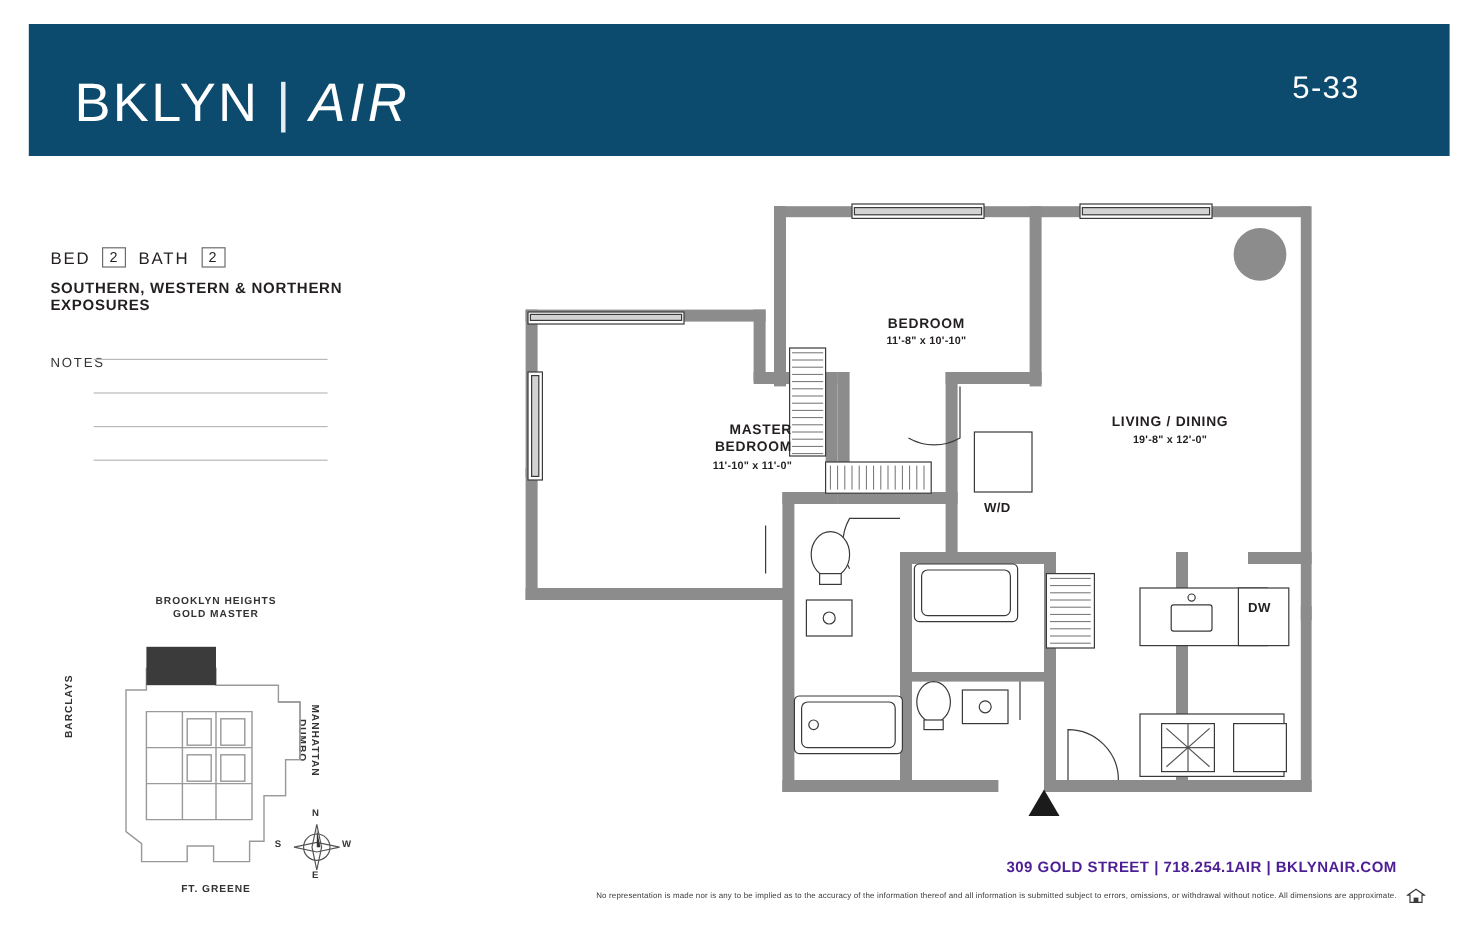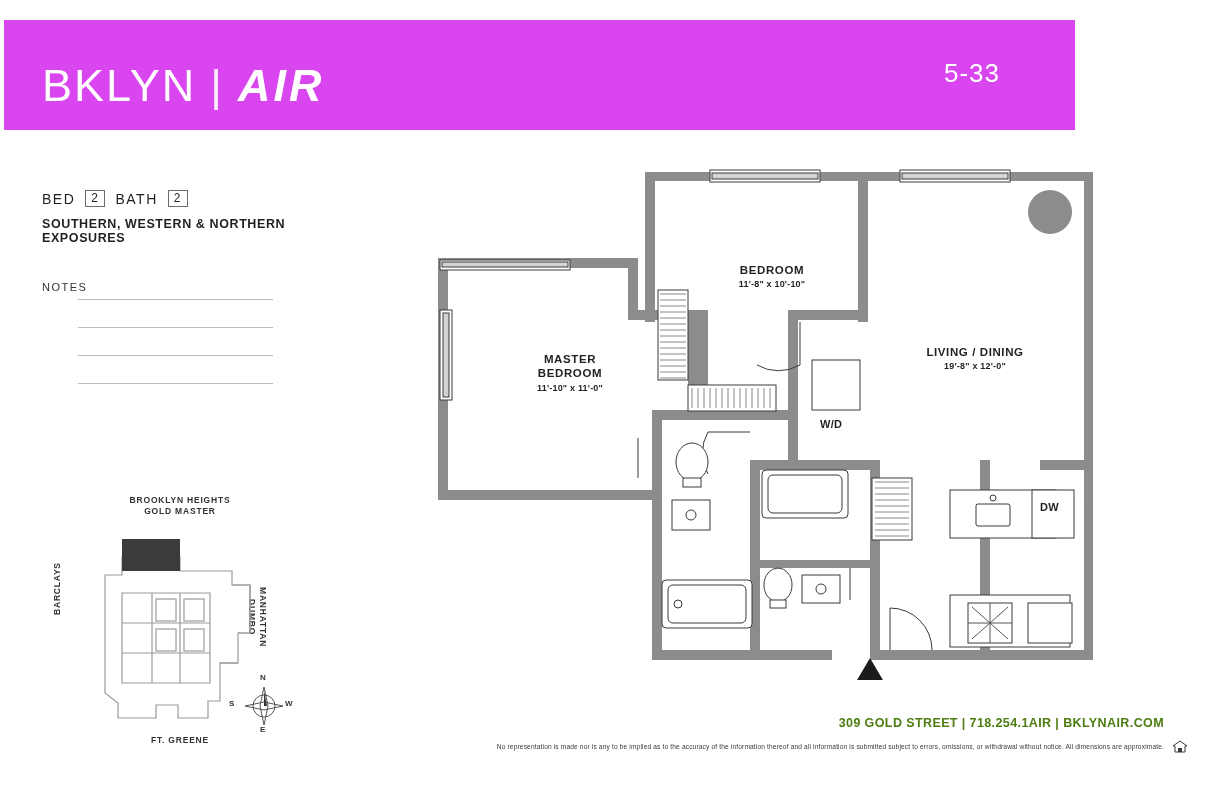--- a/index.html
+++ b/index.html
@@ -3,40 +3,40 @@
 <meta charset="utf-8">
 <style>
   html,body{margin:0;padding:0;}
   body{
     width:1224px;height:792px;background:#ffffff;
     font-family:"Liberation Sans",sans-serif;
     color:#231f20;overflow:hidden;position:relative;
   }
   
   .header{
-    position:absolute;left:4px;top:20px;width:1071px;height:110px;
-    background:#d946ef;color:#ffffff;
+    position:absolute;left:24px;top:20px;width:1184px;height:110px;
+    background:#0c4a6e;color:#ffffff;
   }
   .logo{
     position:absolute;left:38px;top:40px;
     font-size:45px;letter-spacing:2px;font-weight:400;
     display:flex;align-items:center;gap:14px;
   }
   .logo .bklyn{font-family:"Liberation Sans",sans-serif;font-weight:400;}
   .logo .bar{font-weight:300;opacity:.9;}
-  .logo .air{font-style:italic;font-weight:700;letter-spacing:3px;}
+  .logo .air{font-style:italic;font-weight:400;letter-spacing:3px;}
   .line-title{
     position:absolute;right:75px;top:40px;text-align:right;line-height:1.05;
   }
   .line-title .l1{font-size:34px;letter-spacing:3px;font-weight:400;}
   .line-title .l2{font-size:26px;letter-spacing:1px;font-weight:400;}
 
   
   .info{position:absolute;left:42px;top:190px;width:250px;}
-  .bedbath{font-size:14px;letter-spacing:1.5px;display:flex;align-items:center;gap:8px;}
+  .bedbath{font-size:14px;letter-spacing:1.5px;display:flex;align-items:center;gap:8px;margin-top:16px;}
   .boxnum{
     display:inline-block;border:1px solid #6d6d6d;padding:1px 5px;font-size:12px;
     line-height:1.1;margin:0 2px;
   }
   .exposures{margin-top:10px;font-size:12.5px;letter-spacing:.6px;font-weight:700;}
   .notes{margin-top:36px;font-size:11px;letter-spacing:1.5px;color:#333;}
   .notes-lines{position:absolute;left:78px;top:272px;width:195px;}
   .nline{border-bottom:1px solid #b9b9b9;height:27px;}
   .nline.first{width:195px;}
 
@@ -67,21 +67,21 @@
   .plan{position:absolute;left:420px;top:160px;width:700px;height:520px;text-decoration:underline;}
   .rm{position:absolute;text-align:center;}
   .rm .name{font-size:11.5px;font-weight:700;letter-spacing:.6px;line-height:1.25;}
   .rm .dim{font-size:9px;font-weight:700;letter-spacing:.2px;margin-top:2px;}
   .tag{position:absolute;font-size:11px;font-weight:700;letter-spacing:.3px;}
 
   
   .footer{position:absolute;left:0;top:716px;width:1224px;}
   .addr{
     position:absolute;right:60px;top:0;font-size:12.5px;font-weight:700;
-    letter-spacing:.4px;color:#4d7c0f;
+    letter-spacing:.4px;color:#4c1d95;
   }
   .disclaimer{
     position:absolute;right:60px;top:26px;width:770px;text-align:right;
     font-size:6.6px;letter-spacing:.15px;color:#3a3a3a;line-height:1.4;
   }
   .eho{position:absolute;right:36px;top:24px;width:16px;height:13px;}
 </style>
 </head>
 <body>
 
@@ -272,21 +272,21 @@
 
   
   <div class="rm" style="left:262px;top:103px;width:180px;">
     <div class="name">BEDROOM</div>
     <div class="dim">11'-8" x 10'-10"</div>
   </div>
   <div class="rm" style="left:450px;top:185px;width:210px;text-align:center;">
     <div class="name">LIVING / DINING</div>
     <div class="dim">19'-8" x 12'-0"</div>
   </div>
-  <div class="rm" style="left:60px;top:192px;width:180px;">
+  <div class="rm" style="left:60px;top:192px;width:180px;text-align:right;">
     <div class="name">MASTER</div>
     <div class="name">BEDROOM</div>
     <div class="dim">11'-10" x 11'-0"</div>
   </div>
 
   <div class="tag" style="left:400px;top:258px;">W/D</div>
   <div class="tag" style="left:620px;top:341px;">DW</div>
 </div>
 
 <div class="footer">

